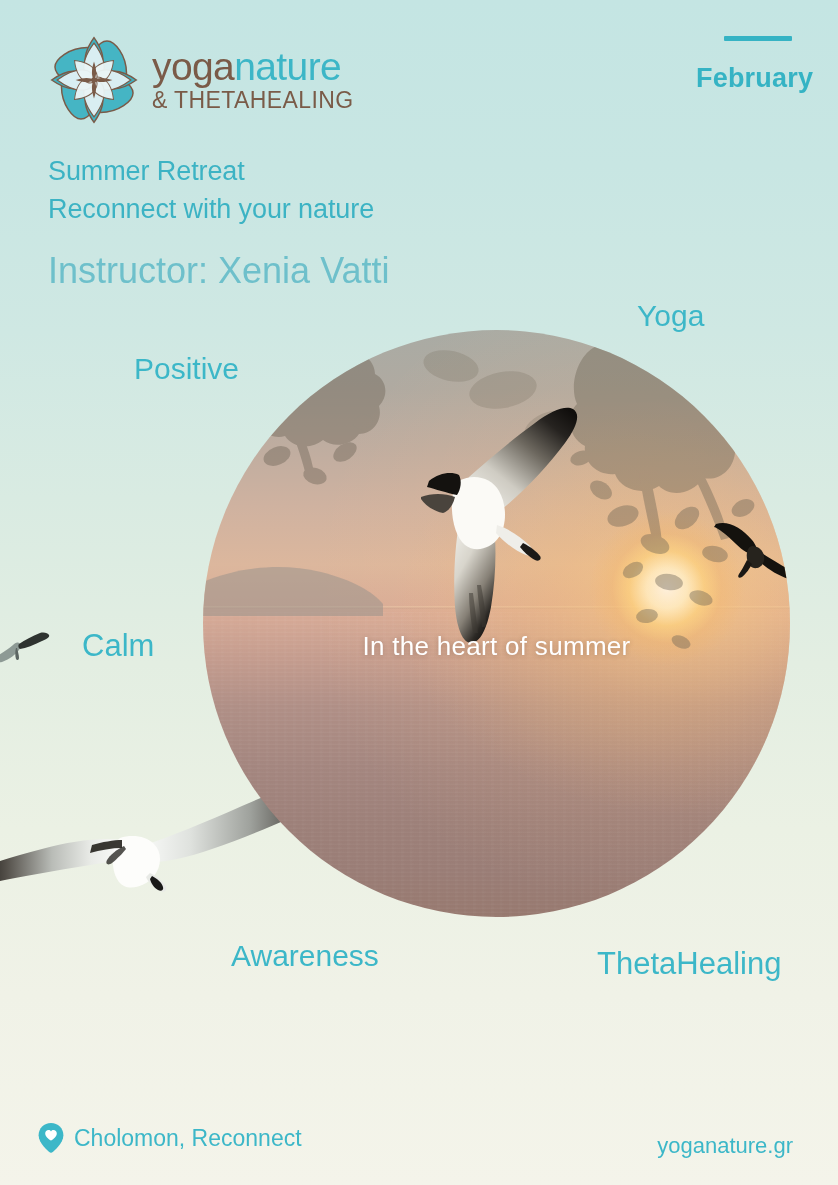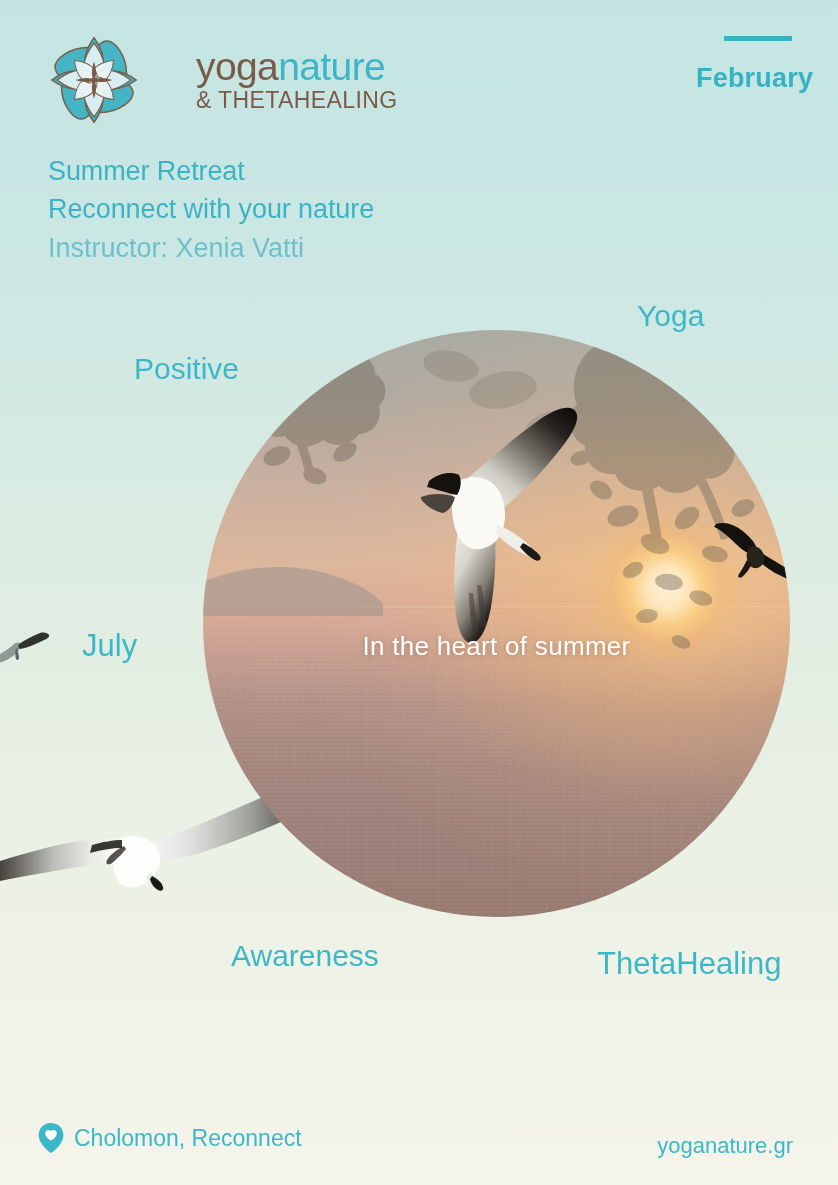--- a/index.html
+++ b/index.html
@@ -103,21 +103,20 @@
     letter-spacing: .3px;
     text-shadow: 0 1px 5px rgba(90,60,40,.32);
   }
 
   
   #logo-block {
     position: absolute;
     left: 48px; top: 34px;
     display: flex;
     align-items: center;
-    gap: 44px;
   }
   #logo-mandala { width: 92px; height: 92px; flex: none; }
   #logo-text { margin-left: 12px; }
   #logo-wordmark {
     font-size: 39px;
     line-height: 40px;
     font-weight: 400;
     letter-spacing: -.6px;
     white-space: nowrap;
   }
@@ -159,26 +158,27 @@
   }
   .headline-line {
     font-size: 27px;
     font-weight: normal;
     line-height: 38px;
     color: #3cb3c4;
     letter-spacing: -.1px;
     white-space: nowrap;
   }
   #instructor-line {
-    font-size: 27px;
+    font-size: 36px;
     font-weight: 400;
     line-height: 40px;
     color: #6ec0cb;
     letter-spacing: 0;
     white-space: nowrap;
+    margin-top: 23px;
   }
 
   
   .keyword {
     position: absolute;
     color: #3cb7c8;
     font-weight: 400;
     white-space: nowrap;
   }
   #keyword-positive      { left: 134px; top: 352px; font-size: 30px; }
@@ -419,21 +419,21 @@
   </div>
 
   <div id="headline-block">
     <div class="headline-line">Summer Retreat</div>
     <div class="headline-line">Reconnect with your nature</div>
     <div id="instructor-line">Instructor: Xenia Vatti</div>
   </div>
 
   <div class="keyword" id="keyword-positive">Positive</div>
   <div class="keyword" id="keyword-yoga">Yoga</div>
-  <div class="keyword" id="keyword-calm">July</div>
+  <div class="keyword" id="keyword-calm">Calm</div>
   <div class="keyword" id="keyword-awareness">Awareness</div>
   <div class="keyword" id="keyword-thetahealing">ThetaHealing</div>
 
   <div id="footer-location">
     <svg id="pin-icon" viewBox="0 0 26 30">
       <path d="M13 0 C6 0 0.6 5.4 0.6 12.2 C0.6 20.2 10.4 28.4 12.2 29.6 C12.7 29.9 13.3 29.9 13.8 29.6 C15.6 28.4 25.4 20.2 25.4 12.2 C25.4 5.4 20 0 13 0 Z" fill="#3cb7c8"></path>
       <path d="M13 17.6 C13 17.6 7.2 14.2 7.2 10.4 C7.2 8.5 8.7 7.1 10.5 7.1 C11.6 7.1 12.5 7.6 13 8.4 C13.5 7.6 14.4 7.1 15.5 7.1 C17.3 7.1 18.8 8.5 18.8 10.4 C18.8 14.2 13 17.6 13 17.6 Z" fill="#ffffff"></path>
     </svg>
     <div id="location-label">Cholomon, Reconnect</div>
   </div>

